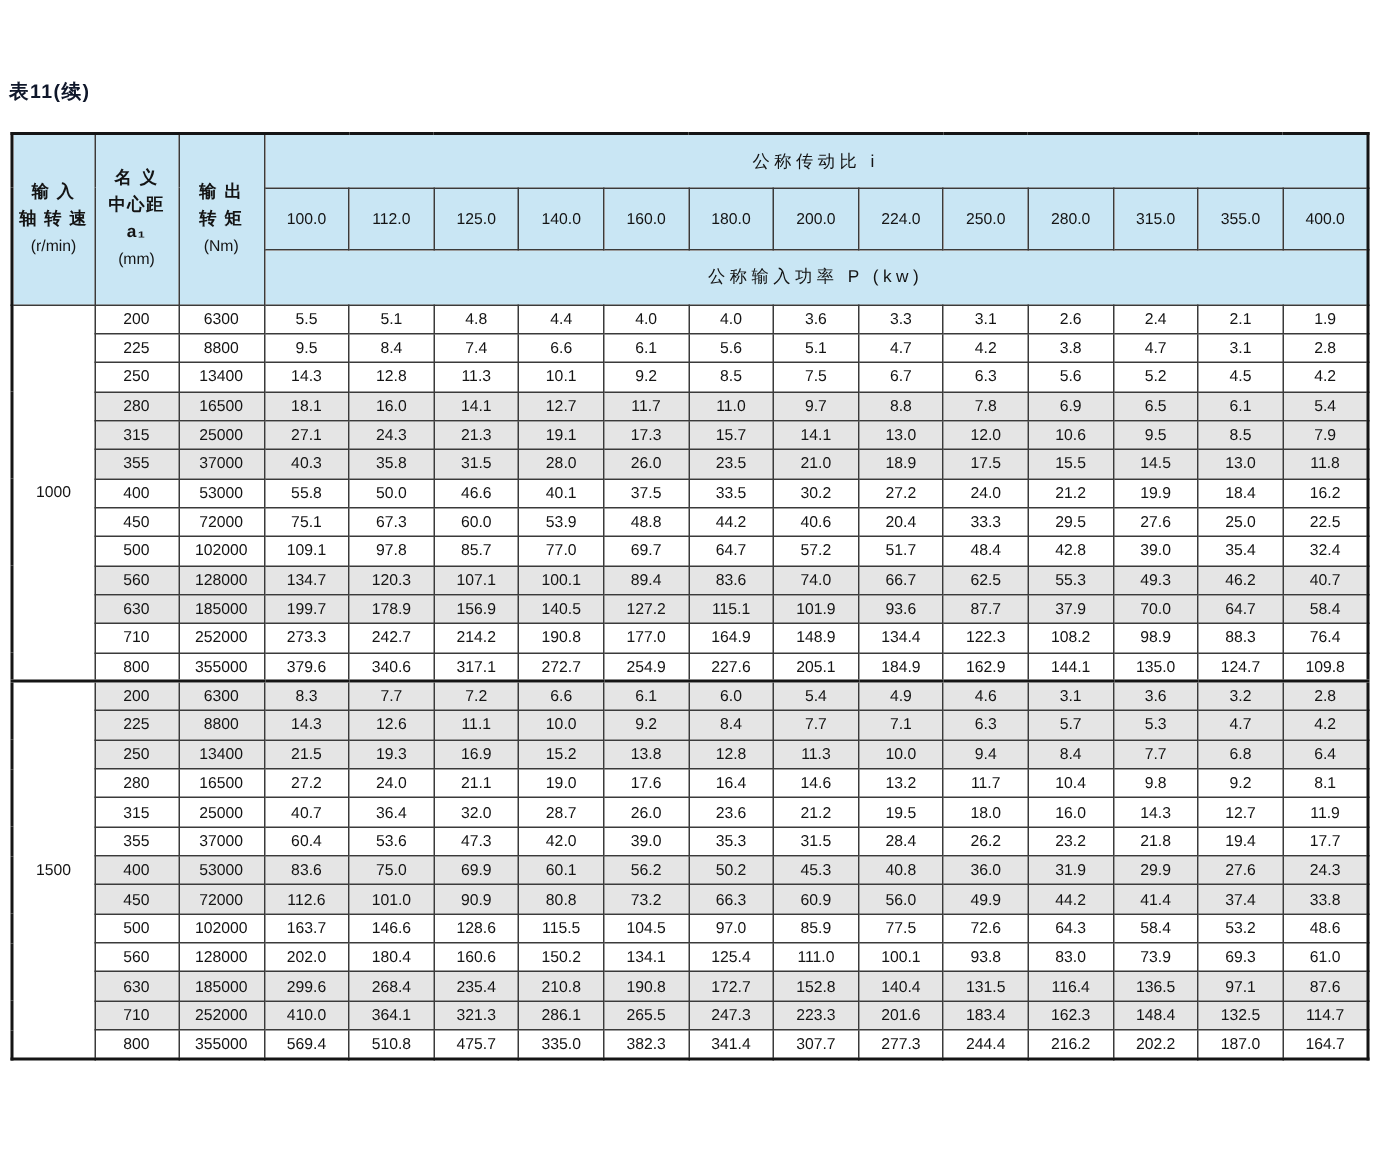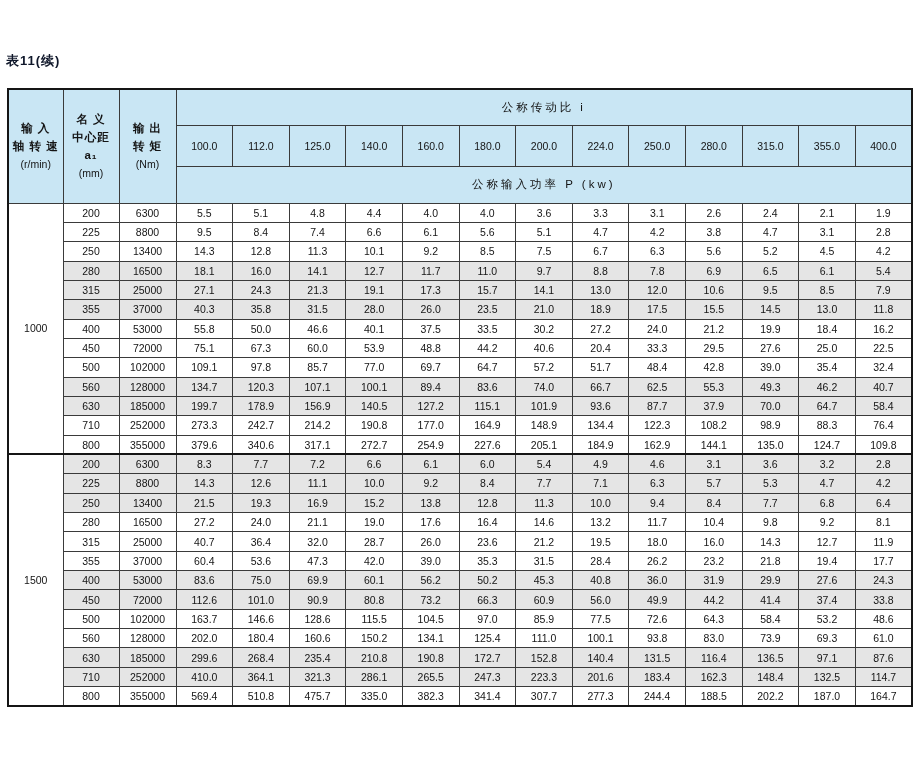--- a/index.html
+++ b/index.html
@@ -526,19 +526,19 @@
         <td>355000</td>
         <td>569.4</td>
         <td>510.8</td>
         <td>475.7</td>
         <td>335.0</td>
         <td>382.3</td>
         <td>341.4</td>
         <td>307.7</td>
         <td>277.3</td>
         <td>244.4</td>
-        <td>188.5</td>
+        <td>216.2</td>
         <td>202.2</td>
         <td>187.0</td>
         <td>164.7</td>
       </tr>
     </tbody>
 </table>
 
 </body></html>

